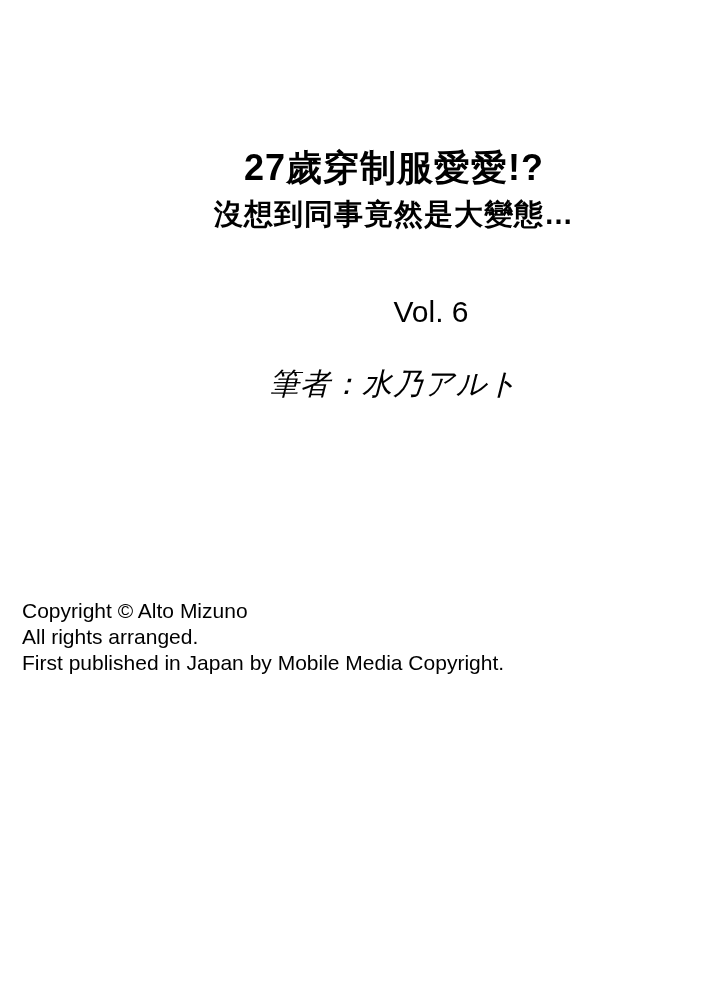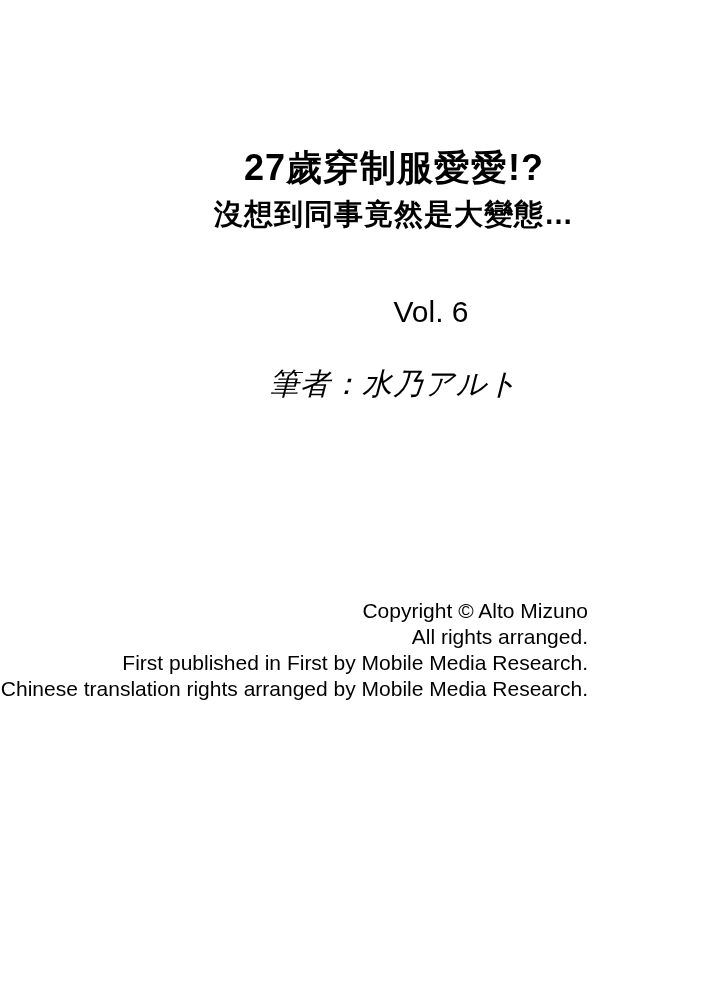--- a/index.html
+++ b/index.html
@@ -48,37 +48,37 @@
     font-size: 30px;
     line-height: 1.15;
     letter-spacing: 1px;
     font-style: italic;
   }
   .copyright-block {
     position: absolute;
     top: 598px;
     left: 0;
     width: 588px;
-    text-align: right;
+    text-align: left;
     font-size: 21px;
     line-height: 26px;
+    padding-left: 22px;
   }
   .copyright-block div {
     white-space: nowrap;
   }
 </style>
 </head>
 <body>
 
 <div class="center-line page-title">27歲穿制服愛愛!?</div>
 
 <div class="center-line page-subtitle">沒想到同事竟然是大變態…</div>
 
 <div class="center-line volume-label">Vol. 6</div>
 
 <div class="center-line author-line">筆者：水乃アルト</div>
 
 <div class="copyright-block">
   <div>Copyright © Alto Mizuno</div>
   <div>All rights arranged.</div>
-  <div>First published in First by Mobile Media Research.</div>
-  <div>Chinese translation rights arranged by Mobile Media Research.</div>
+  <div>First published in Japan by Mobile Media Copyright.</div>
 </div>
 
 </body></html>

